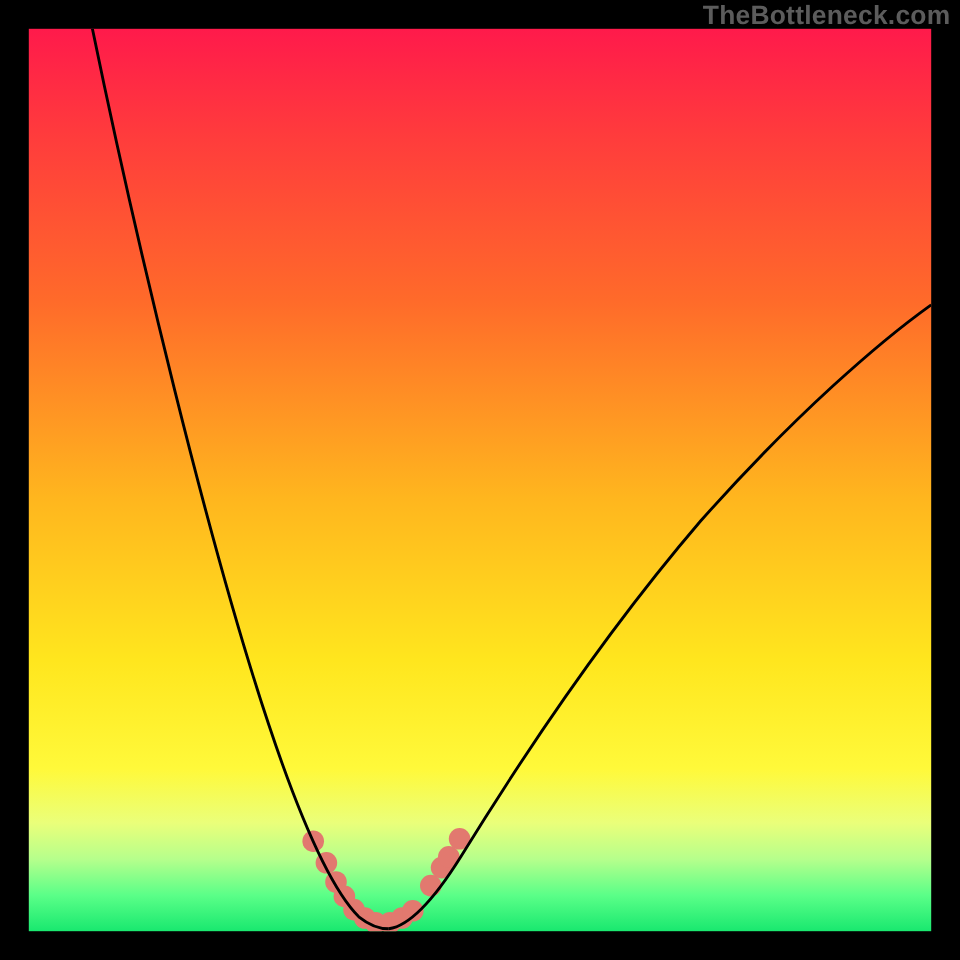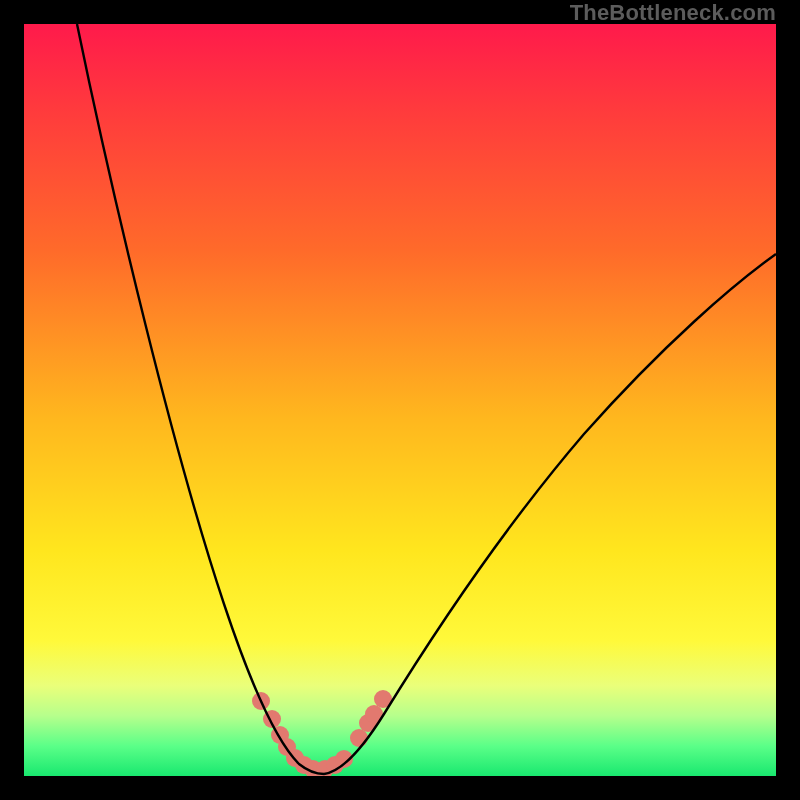--- a/index.html
+++ b/index.html
@@ -24,21 +24,21 @@
       #ffe61e 70%,
       #fff93a 82%,
       #eaff7a 88%,
       #b6ff8c 92%,
       #5bff88 96%,
       #19e86f 100%);
   }
   .watermark {
     position: absolute;
     top: 0px;
-    right: 24px;
+    right: 8px;
     font-family: Arial, Helvetica, sans-serif;
     font-size: 22px;
     font-weight: 600;
     color: #5c5c5c;
     letter-spacing: 0.2px;
     z-index: 10;
   }
   svg.curves {
     position: absolute;
     left: 0;

